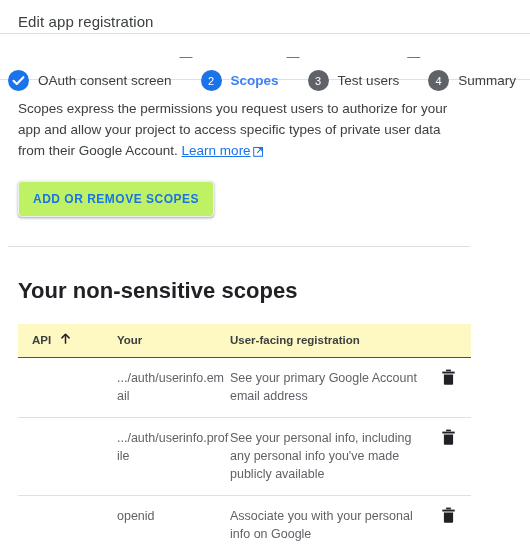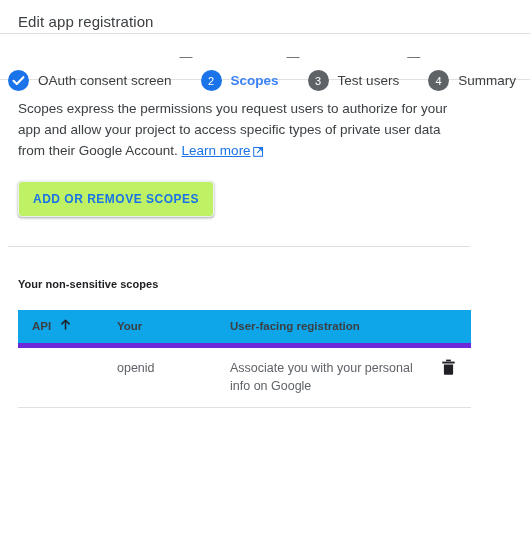--- a/index.html
+++ b/index.html
@@ -123,46 +123,46 @@
   }
 
   .section-divider {
     height: 1px;
     background: #e0e0e0;
     width: 462px;
     margin: 29px 0 0 8px;
   }
 
   .section-title {
-    font-size: 11px;
+    font-size: 22px;
     font-weight: bold;
     color: #202124;
     padding: 31px 0 0 18px;
     letter-spacing: 0.05px;
   }
 
   
   .table-wrap {
     margin: 20px 0 0 18px;
     width: 439px;
   }
   table.scopes {
     border-collapse: collapse;
     width: 100%;
     table-layout: fixed;
   }
   table.scopes thead th {
-    background: #0ea5e9;
+    background: #fef9c3;
     font-size: 11.5px;
     font-weight: bold;
     color: #3c4043;
     text-align: left;
     padding: 9px 0 9px 0;
     vertical-align: middle;
-    border-bottom: 5px solid #6d28d9;
+    border-bottom: 1px solid #6d28d9;
   }
   th.col-api { width: 85px; padding-left: 14px !important; }
   th.col-scope { width: 113px; }
   th.col-desc { width: 196px; }
   th.col-action { width: 45px; }
 
   .api-head-inner {
     display: flex;
     align-items: center;
     gap: 9px;
@@ -267,21 +267,53 @@
             </span>
           </span>
         </th>
         <th class="col-scope">Your</th>
         <th class="col-desc">User-facing registration</th>
         <th class="col-action"></th>
       </tr>
     </thead>
     <tbody>
 
-
+      <tr>
+        <td class="cell-api"></td>
+        <td class="cell-scope">.../auth/userinfo.email</td>
+        <td class="cell-desc">See your primary Google Account email address</td>
+        <td class="cell-action">
+          <button class="trash-btn" type="button">
+            <span>
+              <svg width="15" height="17" viewBox="0 0 15 17" aria-hidden="true">
+                <rect x="5.1" y="0.6" width="4.8" height="1.7" fill="#202124"></rect>
+                <rect x="1.3" y="2.6" width="12.4" height="1.9" fill="#202124"></rect>
+                <path d="M2.9 5.6 h9.2 v9.1 a1 1 0 0 1 -1 1 h-7.2 a1 1 0 0 1 -1 -1 z" fill="#202124"></path>
+              </svg>
+            </span>
+          </button>
+        </td>
+      </tr>
+
+      <tr>
+        <td class="cell-api"></td>
+        <td class="cell-scope">.../auth/userinfo.profile</td>
+        <td class="cell-desc">See your personal info, including any personal info you've made publicly available</td>
+        <td class="cell-action">
+          <button class="trash-btn" type="button">
+            <span>
+              <svg width="15" height="17" viewBox="0 0 15 17" aria-hidden="true">
+                <rect x="5.1" y="0.6" width="4.8" height="1.7" fill="#202124"></rect>
+                <rect x="1.3" y="2.6" width="12.4" height="1.9" fill="#202124"></rect>
+                <path d="M2.9 5.6 h9.2 v9.1 a1 1 0 0 1 -1 1 h-7.2 a1 1 0 0 1 -1 -1 z" fill="#202124"></path>
+              </svg>
+            </span>
+          </button>
+        </td>
+      </tr>
 
       <tr>
         <td class="cell-api"></td>
         <td class="cell-scope">openid</td>
         <td class="cell-desc">Associate you with your personal info on Google</td>
         <td class="cell-action">
           <button class="trash-btn" type="button">
             <span>
               <svg width="15" height="17" viewBox="0 0 15 17" aria-hidden="true">
                 <rect x="5.1" y="0.6" width="4.8" height="1.7" fill="#202124"></rect>

